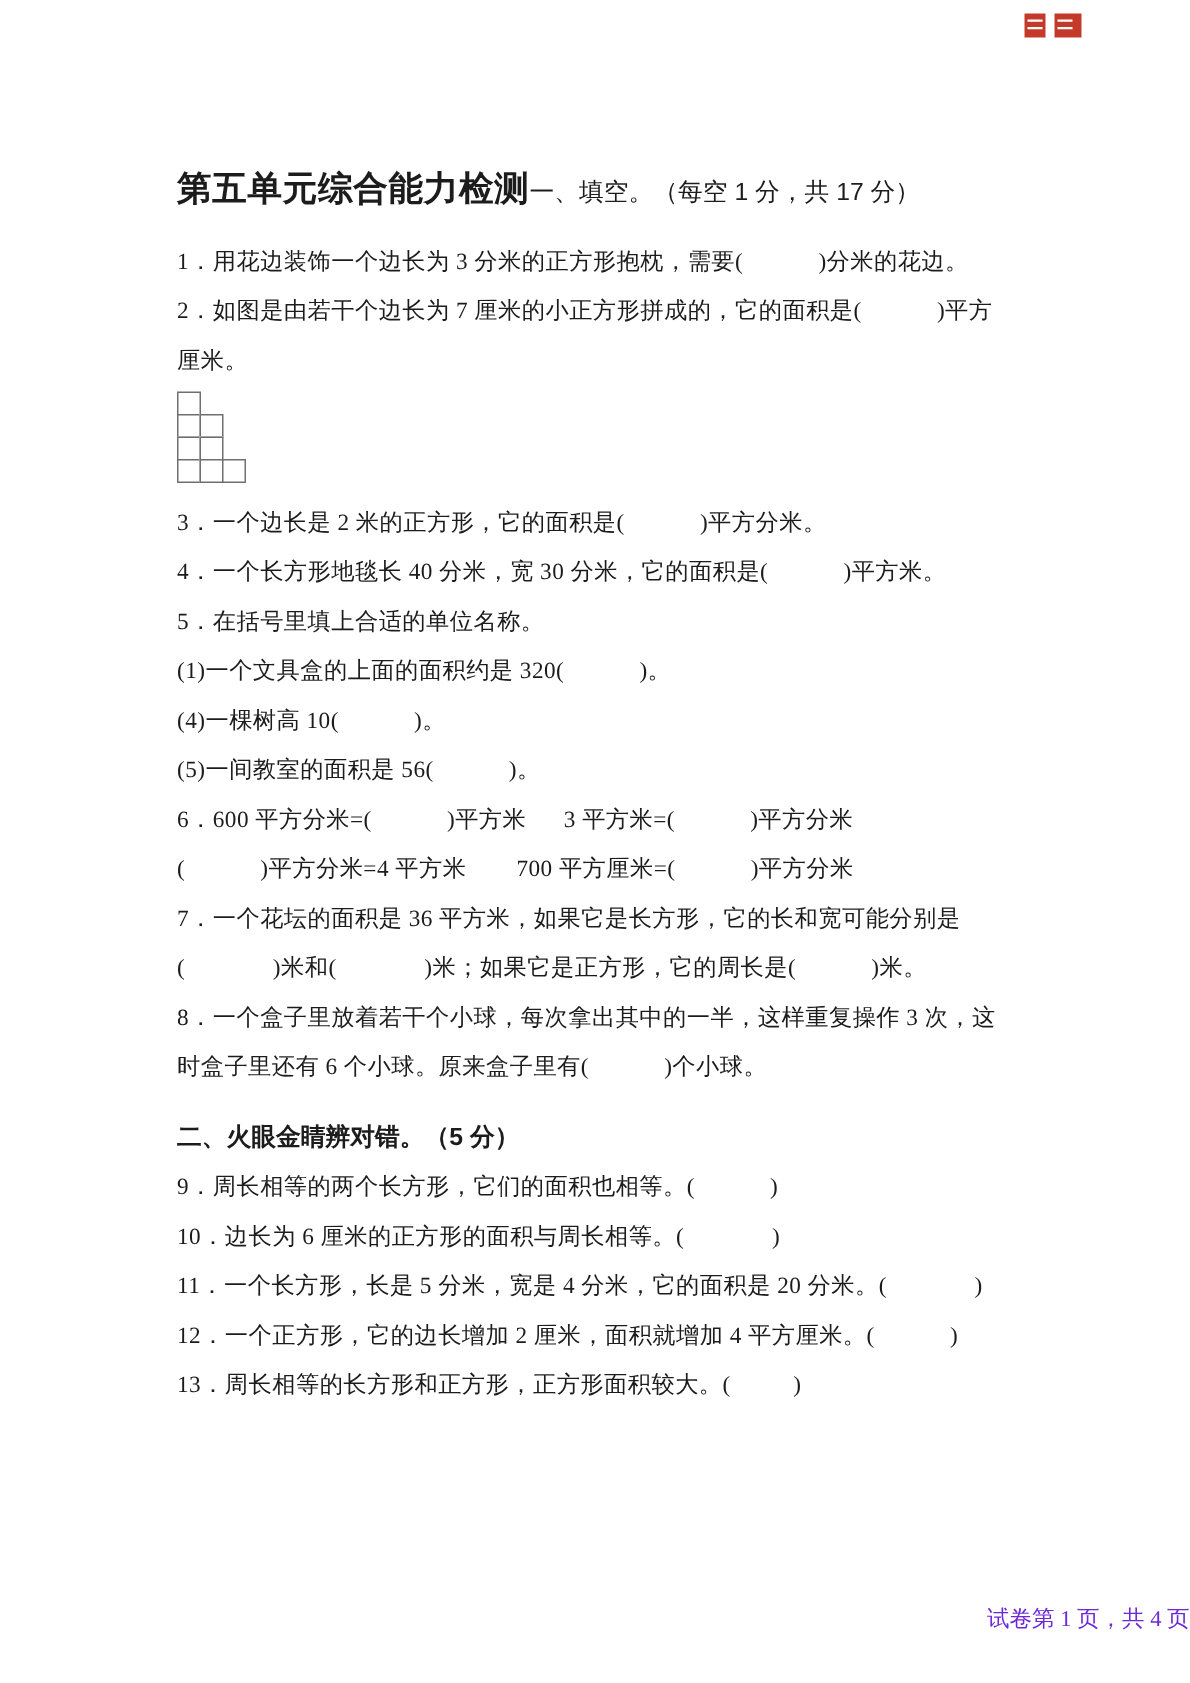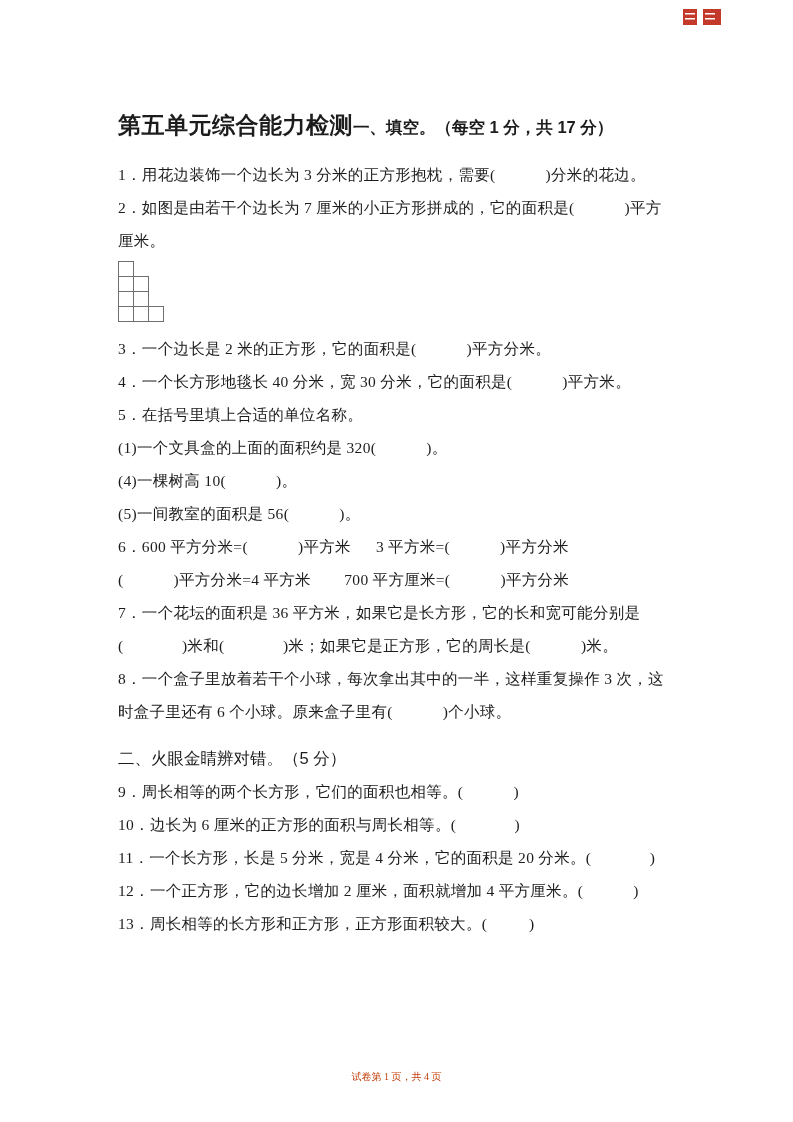--- a/index.html
+++ b/index.html
@@ -23,33 +23,33 @@
     margin-bottom: 17px;
     font-family: "Liberation Sans", "DejaVu Sans", sans-serif;
   }
   .title-main {
     font-size: 23px;
     font-weight: 700;
     letter-spacing: 0.5px;
   }
   .title-sub {
     font-size: 16.5px;
-    font-weight: 700;
+    font-weight: 400;
   }
   .line {
     white-space: pre;
     font-size: 15.5px;
     line-height: 33px;
     letter-spacing: 0.3px;
   }
   .heading2 {
     white-space: pre;
     font-family: "Liberation Sans", "DejaVu Sans", sans-serif;
     font-size: 16.5px;
-    font-weight: 400;
+    font-weight: 700;
     line-height: 33px;
     margin-top: 14px;
   }
   .grid-figure {
     position: relative;
     width: 60px;
     height: 61px;
     margin: 4px 0 10px 0;
   }
   .grid-figure .cell {
@@ -58,23 +58,23 @@
     width: 16px;
     height: 16px;
     border: 1px solid #6f6f6f;
     background: #ffffff;
   }
   .footer {
     position: absolute;
     left: 0;
     right: 0;
     top: 1070px;
-    text-align: center;
-    font-size: 10px;
-    color: #c2410c;
+    text-align: right;
+    font-size: 15px;
+    color: #6d28d9;
     white-space: pre;
   }
   .watermark {
     position: absolute;
     top: 9px;
     left: 683px;
     display: flex;
     gap: 6px;
   }
   .wm-glyph {

